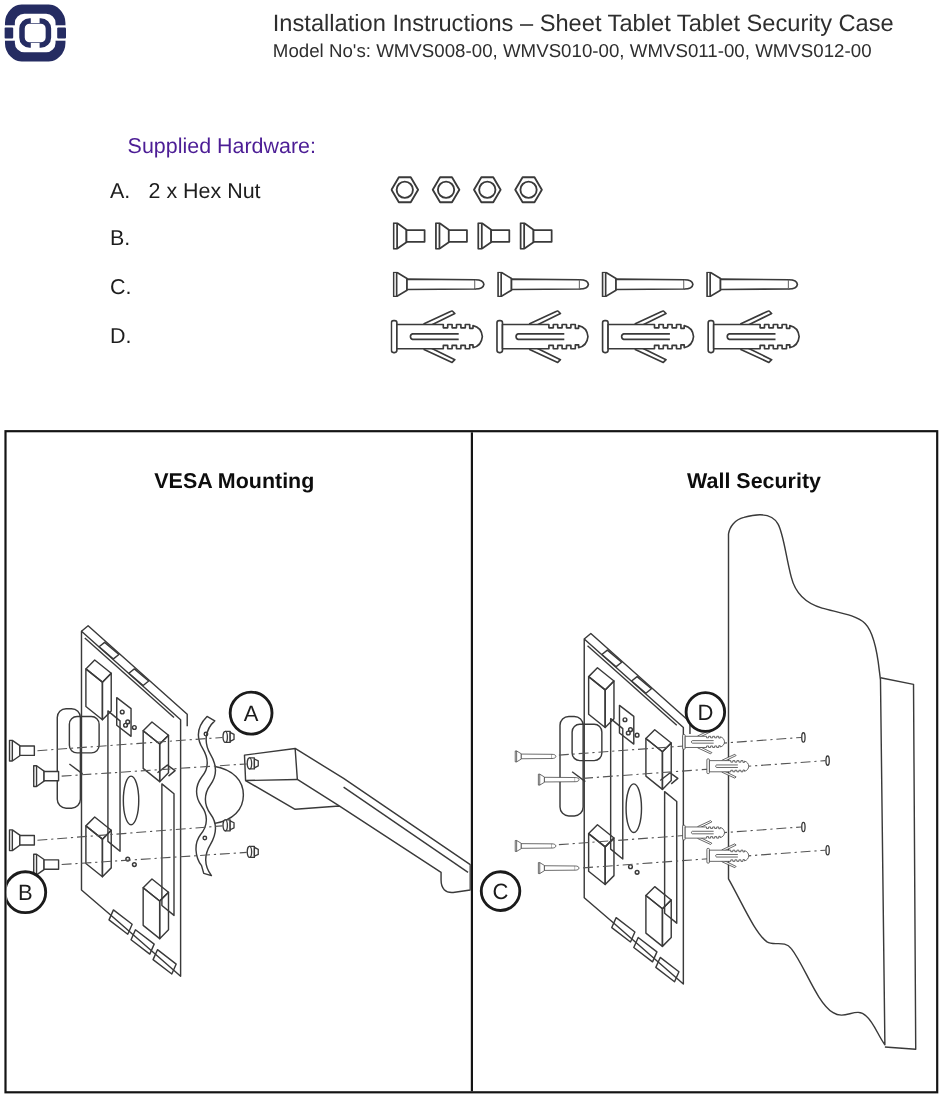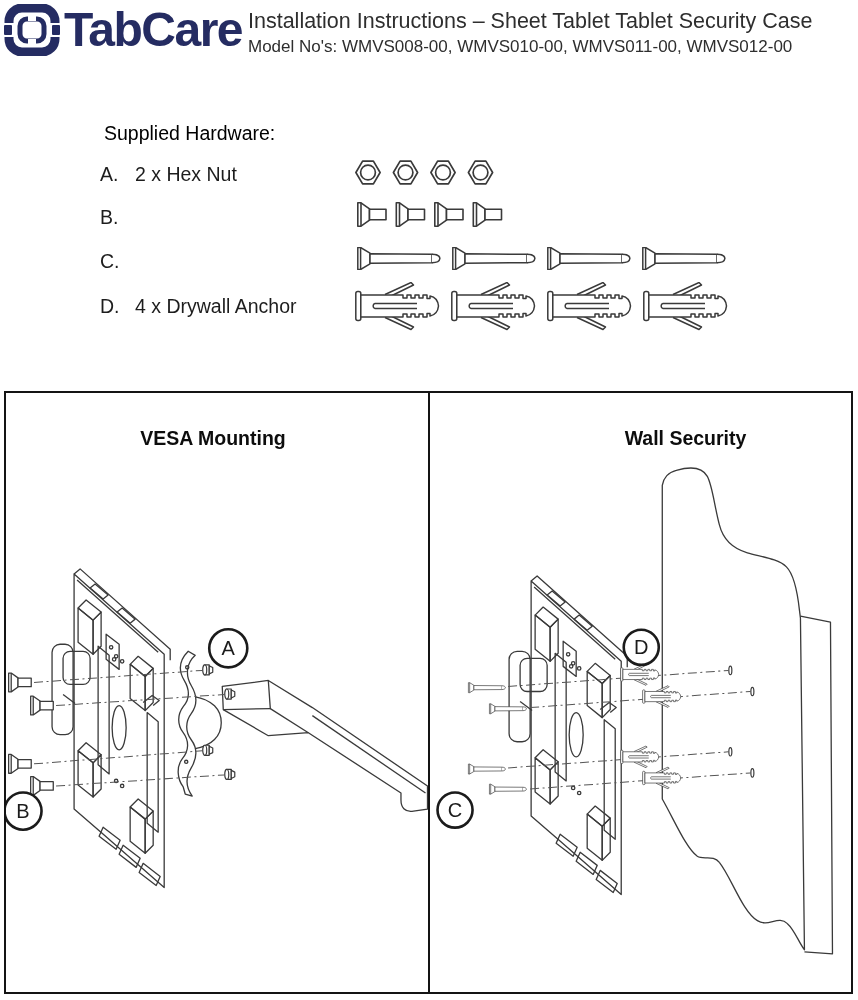--- a/index.html
+++ b/index.html
@@ -5,21 +5,21 @@
   html,body{margin:0;padding:0;background:#fff;}
   .page{position:relative;width:858px;height:1000px;background:#fff;overflow:hidden;
         font-family:"Liberation Sans",sans-serif;color:#222;}
   
   .logo{position:absolute;left:4px;top:4px;display:flex;align-items:center;}
   .logo-mark{display:block;}
   .logo-text{font-size:48px;font-weight:bold;letter-spacing:-1.5px;color:#252c62;margin-left:4px;line-height:1;}
   .hdr-title{position:absolute;left:248px;top:9px;font-size:21.5px;color:#2e2e2e;white-space:nowrap;}
   .hdr-sub{position:absolute;left:248px;top:37px;font-size:17px;color:#2e2e2e;white-space:nowrap;}
   
-  .hw-heading{position:absolute;left:104px;top:122px;font-size:19.5px;color:#000000;}
+  .hw-heading{position:absolute;left:116px;top:122px;font-size:19.5px;color:#4c1d95;}
   .hw-item{position:absolute;left:100px;font-size:19.5px;color:#1d1d1d;display:flex;}
   .hw-letter{width:35px;}
   .hw-icons{position:absolute;}
   
   .panels{position:absolute;left:4px;top:391px;width:845px;height:599px;
           border:2.5px solid #141414;display:flex;}
   .panel{position:relative;flex:1;}
   .panel-right{border-left:2.5px solid #141414;}
   .panel-title{position:absolute;top:34px;transform:translateX(-50%);
                font-size:19.5px;font-weight:bold;color:#0d0d0d;white-space:nowrap;}
@@ -113,21 +113,20 @@
       <svg class="logo-mark" width="56" height="52" viewBox="0 0 56 52">
         <rect x="5" y="4" width="46" height="44" rx="13" fill="none" stroke="#252c62" stroke-width="9"></rect>
         <rect x="-1" y="19" width="13" height="14" fill="#fff"></rect>
         <rect x="44" y="19" width="13" height="14" fill="#fff"></rect>
         <rect x="0" y="21" width="8" height="10" rx="1" fill="#252c62"></rect>
         <rect x="48" y="21" width="8" height="10" rx="1" fill="#252c62"></rect>
         <rect x="16" y="15" width="24" height="22" rx="7" fill="none" stroke="#252c62" stroke-width="5"></rect>
         <rect x="24" y="10" width="8" height="7" fill="#fff"></rect>
         <rect x="24" y="35" width="8" height="7" fill="#fff"></rect>
       </svg>
-      <span class="logo-text">TabCare</span>
     </div>
     <div class="hdr-title">Installation Instructions – Sheet Tablet Tablet Security Case</div>
     <div class="hdr-sub">Model No's: WMVS008-00, WMVS010-00, WMVS011-00, WMVS012-00</div>
   </header>
 
   <section>
     <div class="hw-heading">Supplied Hardware:</div>
 
     <div class="hw-item" style="top:163px;">
       <span class="hw-letter">A.</span>
@@ -155,21 +154,20 @@
     </div>
     <svg class="hw-icons" style="left:357px;top:247px;" width="373" height="23" viewBox="0 0 373 23">
       <use href="#sym-screwC" x="0"></use>
         <use href="#sym-screwC" x="95"></use>
       <use href="#sym-screwC" x="190"></use>
         <use href="#sym-screwC" x="285"></use>
     </svg>
 
     <div class="hw-item" style="top:295px;">
       <span class="hw-letter">D.</span>
-      <span>4 x Drywall Anchor</span>
     </div>
     <svg class="hw-icons" style="left:355px;top:282px;" width="374" height="50" viewBox="0 0 374 50">
       <use href="#sym-anchor" x="0"></use>
         <use href="#sym-anchor" x="96"></use>
       <use href="#sym-anchor" x="192"></use>
         <use href="#sym-anchor" x="288"></use>
     </svg>
   </section>
 
   <div class="panels">

